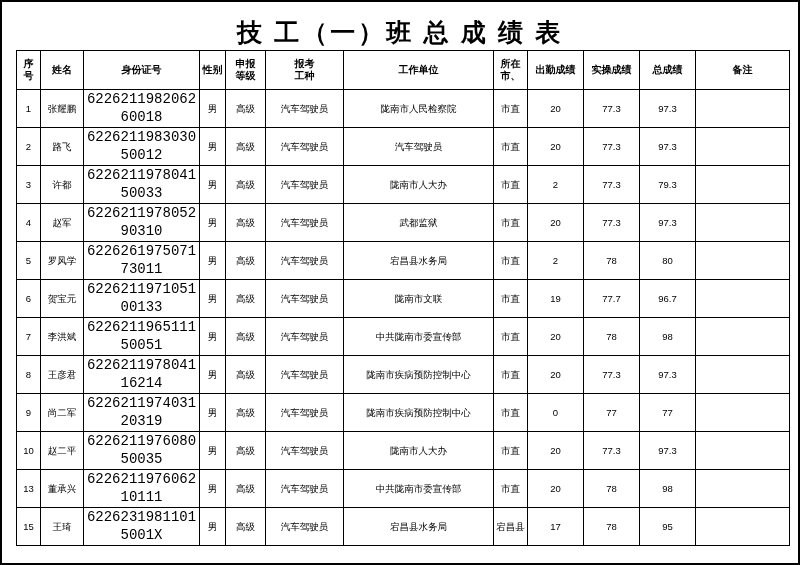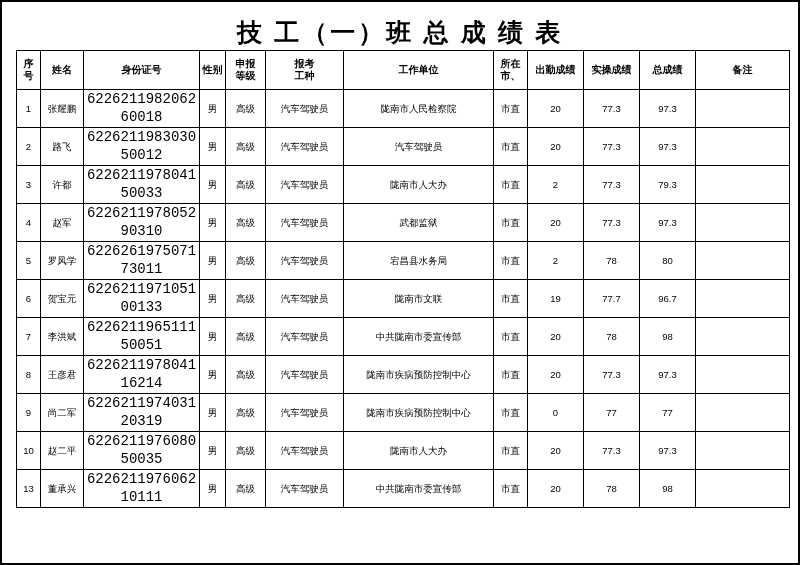--- a/index.html
+++ b/index.html
@@ -266,15 +266,29 @@
     <td>汽车驾驶员</td>
     <td>中共陇南市委宣传部</td>
     <td>市直</td>
     <td>20</td>
     <td>78</td>
     <td>98</td>
     <td></td>
   </tr>
 
 
+  <tr>
+    <td>15</td>
+    <td>王琦</td>
+    <td class="c-id">62262319811015001X</td>
+    <td>男</td>
+    <td>高级</td>
+    <td>汽车驾驶员</td>
+    <td>宕昌县水务局</td>
+    <td>宕昌县</td>
+    <td>17</td>
+    <td>78</td>
+    <td>95</td>
+    <td></td>
+  </tr>
 </tbody>
   </table>
 </div>
 
 </body></html>

